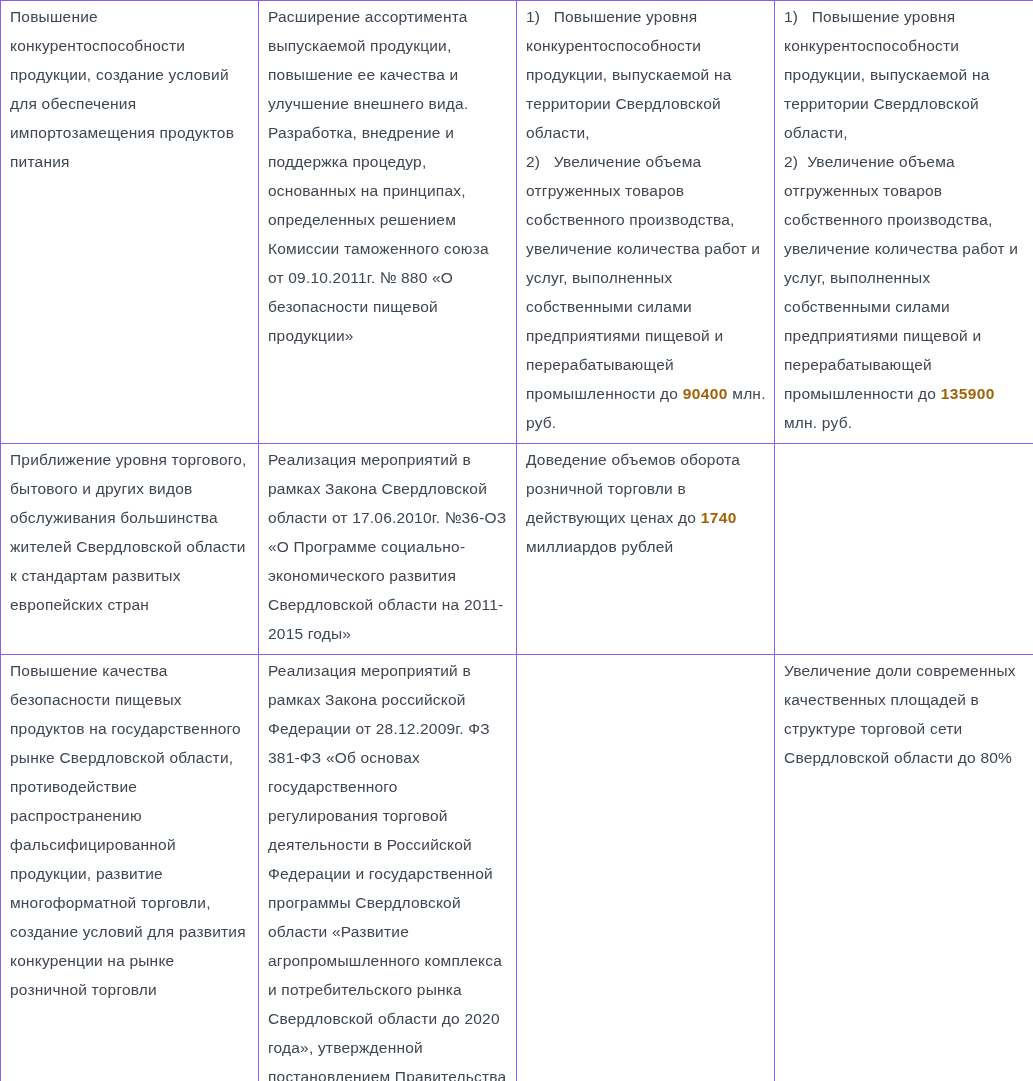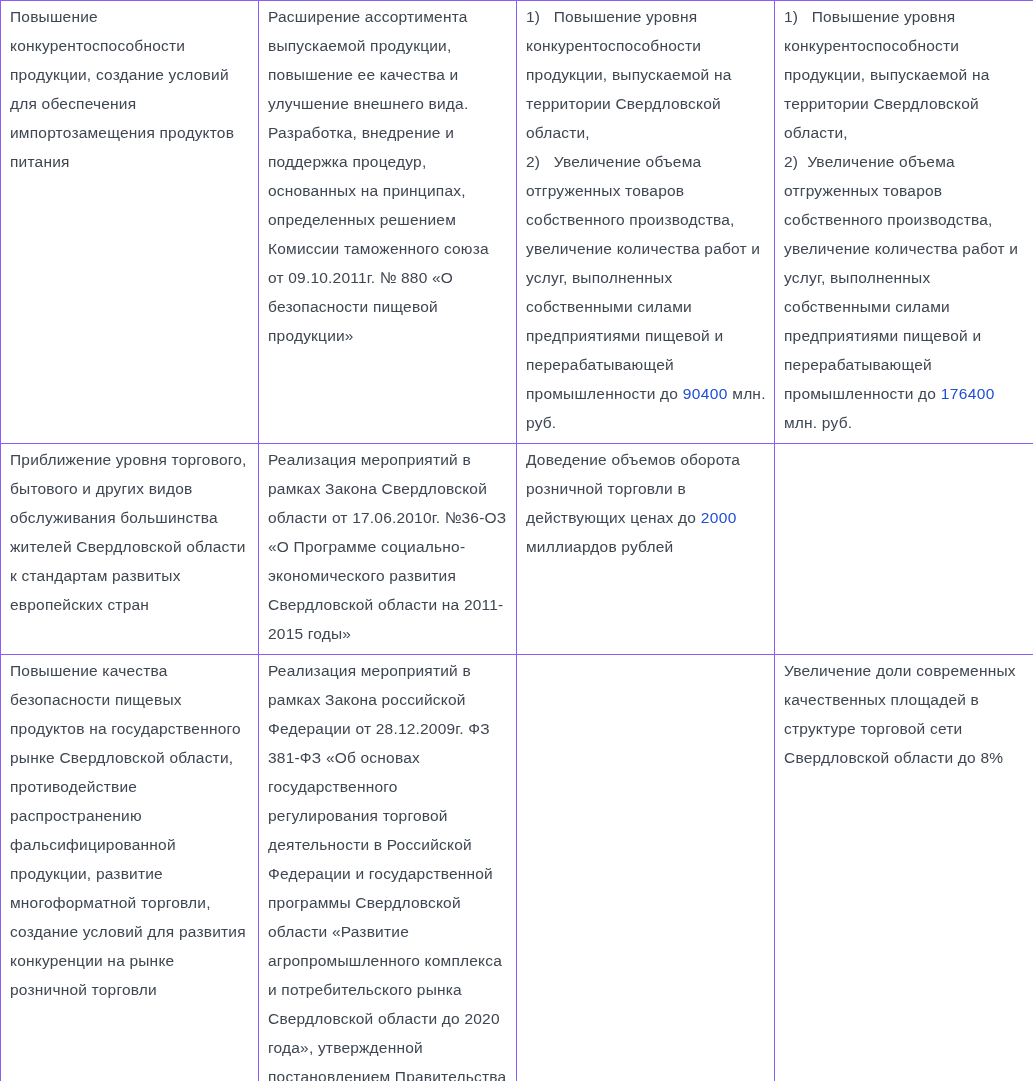--- a/index.html
+++ b/index.html
@@ -24,22 +24,22 @@
     vertical-align: top;
     padding: 1px 8px 6px 9px;
     white-space: pre-wrap;
     overflow: hidden;
     letter-spacing: 0.2px;
   }
   .doc-table .r1 td { height: 331px; }
   .doc-table .r2 td { height: 153px; }
   .doc-table .r3 td { height: 585px; }
   .doc-table b, .doc-table .seg-bold {
-    font-weight: 400;
-    color: #1d4ed8;
+    font-weight: 700;
+    color: #a16207;
     letter-spacing: 0.4px;
     margin-top: 24px;
   }
 </style>
 </head>
 <body>
 
 <table class="doc-table">
   <colgroup>
     <col style="width:258px">
@@ -47,29 +47,29 @@
     <col style="width:258px">
     <col style="width:259px">
   </colgroup>
   <tbody>
     <tr class="r1">
       <td><span>Повышение конкурентоспособности продукции, создание условий для обеспечения импортозамещения продуктов питания</span></td>
       <td><span>Расширение ассортимента выпускаемой продукции, повышение ее качества и улучшение внешнего вида. Разработка, внедрение и поддержка процедур, основанных на принципах, определенных решением Комиссии таможенного союза от 09.10.2011г. № 880 «О безопасности пищевой продукции»</span></td>
       <td><span>1)   Повышение уровня конкурентоспособности продукции, выпускаемой на территории Свердловской области,
 2)   Увеличение объема отгруженных товаров собственного производства, увеличение количества работ и услуг, выполненных собственными силами предприятиями пищевой и перерабатывающей промышленности до </span><span class="seg-bold">90400</span><span> млн. руб.</span></td>
       <td><span>1)   Повышение уровня конкурентоспособности продукции, выпускаемой на территории Свердловской области,
-2)  Увеличение объема отгруженных товаров собственного производства, увеличение количества работ и услуг, выполненных собственными силами предприятиями пищевой и перерабатывающей промышленности до </span><span class="seg-bold">176400</span><span> млн. руб.</span></td>
+2)  Увеличение объема отгруженных товаров собственного производства, увеличение количества работ и услуг, выполненных собственными силами предприятиями пищевой и перерабатывающей промышленности до </span><span class="seg-bold">135900</span><span> млн. руб.</span></td>
     </tr>
     <tr class="r2">
       <td><span>Приближение уровня торгового, бытового и других видов обслуживания большинства жителей Свердловской области к стандартам развитых европейских стран</span></td>
       <td><span>Реализация мероприятий в рамках Закона Свердловской области от 17.06.2010г. №36-ОЗ «О Программе социально-экономического развития Свердловской области на 2011-2015 годы»</span></td>
-      <td><span>Доведение объемов оборота розничной торговли в действующих ценах до </span><span class="seg-bold">2000</span><span> миллиардов рублей</span></td>
+      <td><span>Доведение объемов оборота розничной торговли в действующих ценах до </span><span class="seg-bold">1740</span><span> миллиардов рублей</span></td>
       <td></td>
     </tr>
     <tr class="r3">
       <td><span>Повышение качества безопасности пищевых продуктов на государственного рынке Свердловской области, противодействие распространению фальсифицированной продукции, развитие многоформатной торговли, создание условий для развития конкуренции на рынке розничной торговли</span></td>
       <td><span>Реализация мероприятий в рамках Закона российской Федерации от 28.12.2009г. ФЗ 381-ФЗ «Об основах государственного регулирования торговой деятельности в Российской Федерации и государственной программы Свердловской области «Развитие агропромышленного комплекса и потребительского рынка Свердловской области до 2020 года», утвержденной постановлением Правительства Свердловской области от 23.10.2014г. № 1285-ПП, реализация мероприятий, предусмотренных Планом мероприятий по развитию многоформатной торговли сельскохозяйственной продукцией, в том числе, по упорядочению нестационарных и мобильных объектов торговли, рынков и организации ярмарок</span></td>
       <td></td>
-      <td><span>Увеличение доли современных качественных площадей в структуре торговой сети Свердловской области до 8%</span></td>
+      <td><span>Увеличение доли современных качественных площадей в структуре торговой сети Свердловской области до 80%</span></td>
     </tr>
 
   </tbody>
 </table>
 
 </body></html>

